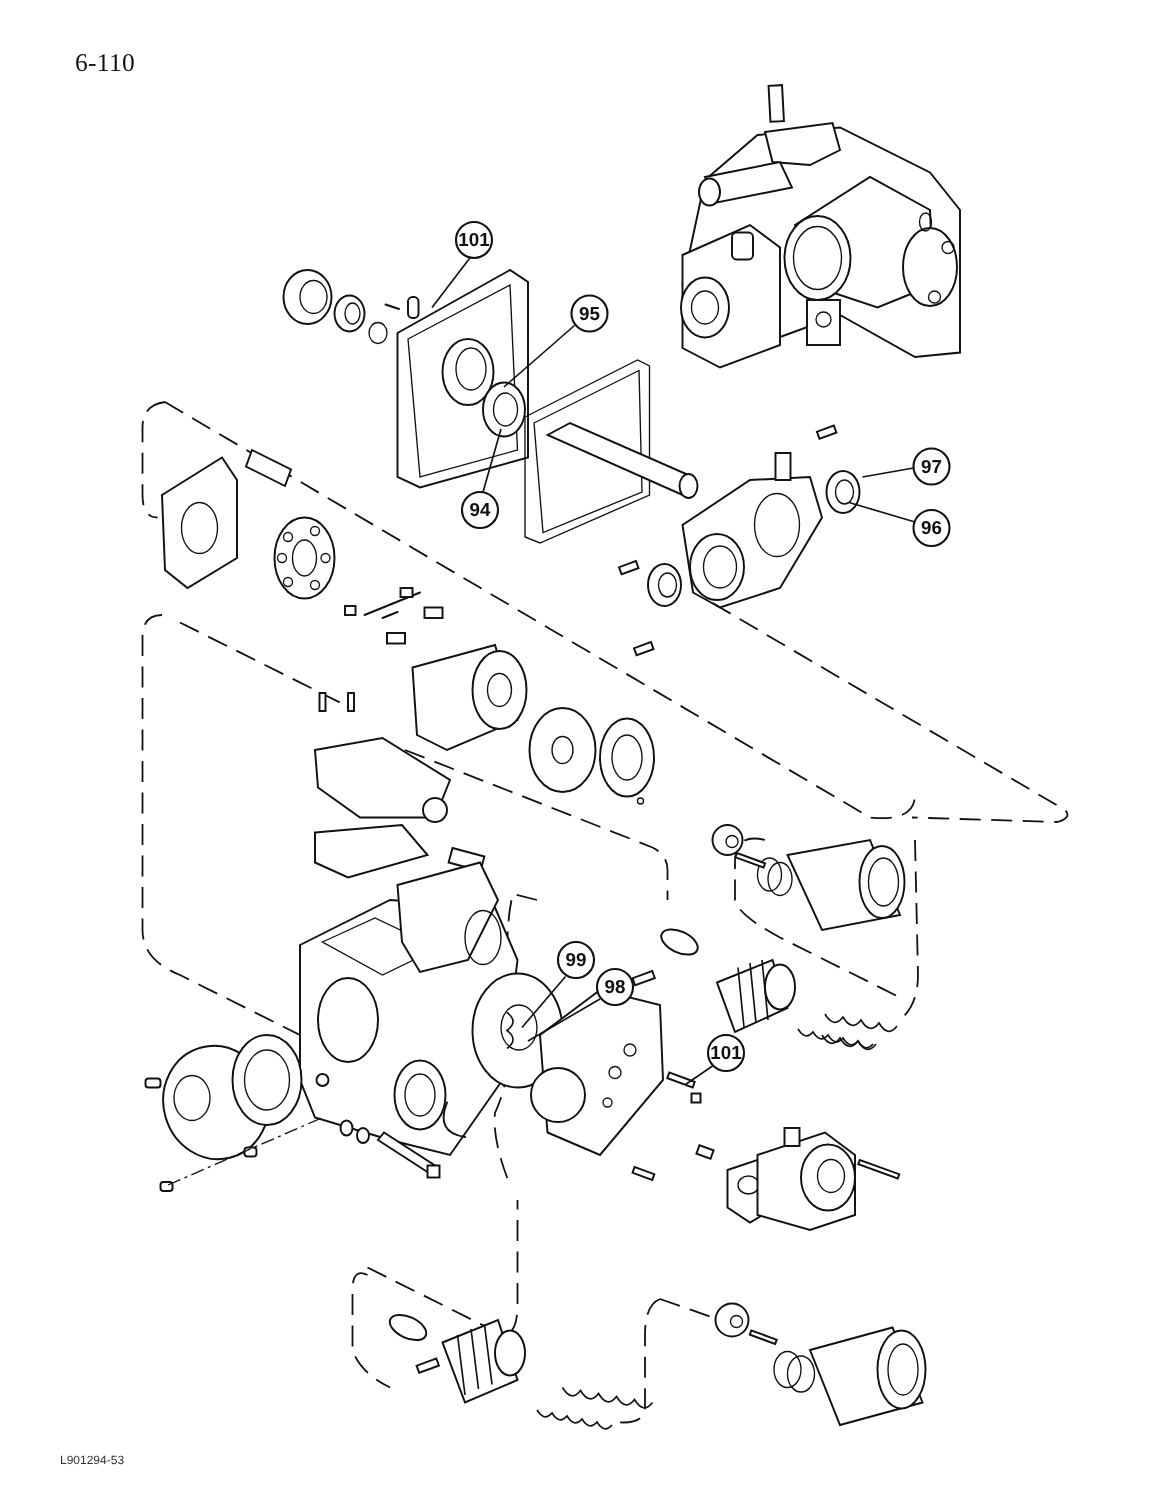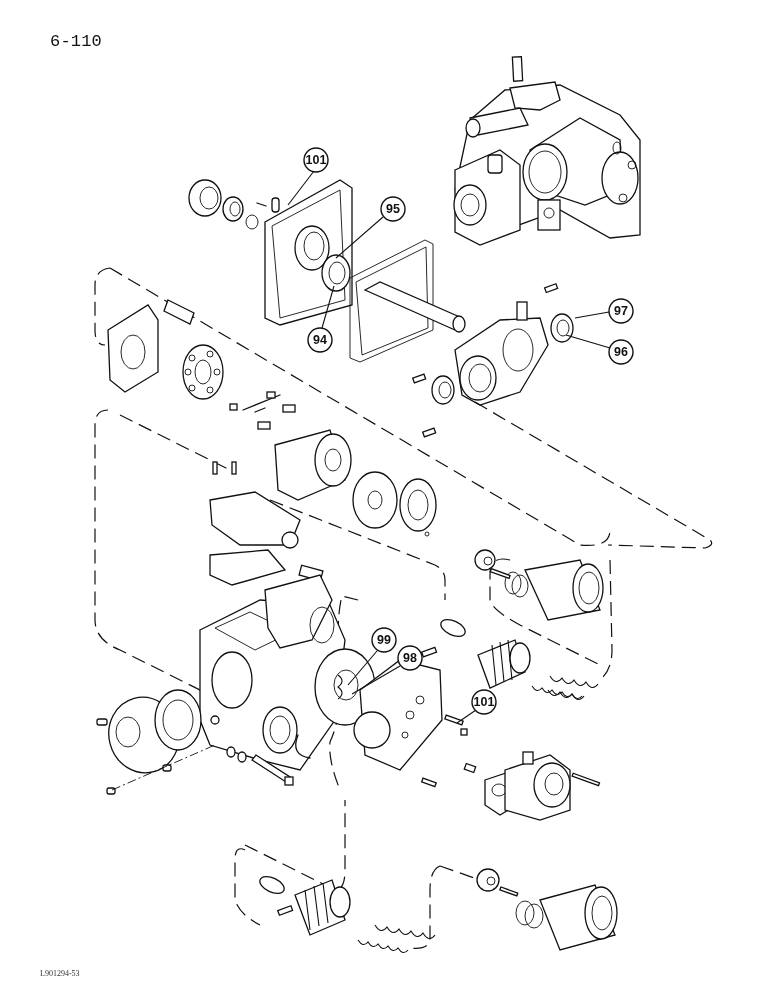--- a/index.html
+++ b/index.html
@@ -1,21 +1,21 @@
 <!DOCTYPE html>
 <html><head>
 <meta charset="utf-8">
 <style>
   html, body { margin: 0; padding: 0; background: #ffffff; }
   body { width: 780px; height: 1000px; position: relative; overflow: hidden;
          font-family: "Liberation Sans", sans-serif; color: #111; }
   .page-number { position: absolute; left: 50px; top: 32px; font-size: 17px;
-                 font-family: Liberation Mono, monospace; color: #111; letter-spacing: 0.2px; }
+                 font-family: Liberation Serif, serif; color: #111; letter-spacing: 0.2px; }
   .figure-code { position: absolute; left: 40px; top: 969px; font-size: 8px;
-                 font-family: Liberation Serif, serif; color: #333; }
+                 font-family: Liberation Sans, sans-serif; color: #333; }
   svg.diagram { position: absolute; left: 0; top: 0; }
   .ln { fill: none; stroke: #111; stroke-width: 1.3; stroke-linecap: round; stroke-linejoin: round; }
   .thin { fill: none; stroke: #111; stroke-width: 0.9; }
   .fillw { fill: #fff; stroke: #111; stroke-width: 1.3; }
   .dash { fill: none; stroke: #111; stroke-width: 1.2; stroke-dasharray: 14 7; }
   .dashdot { fill: none; stroke: #111; stroke-width: 0.9; stroke-dasharray: 9 3 2 3; }
   .leader { stroke: #111; stroke-width: 1.1; fill: none; }
   .callout-circle { fill: #fff; stroke: #111; stroke-width: 1.4; }
   .callout-text { font-family: "Liberation Sans", sans-serif; font-size: 12.5px; font-weight: bold;
                   text-anchor: middle; dominant-baseline: central; fill: #111; }

